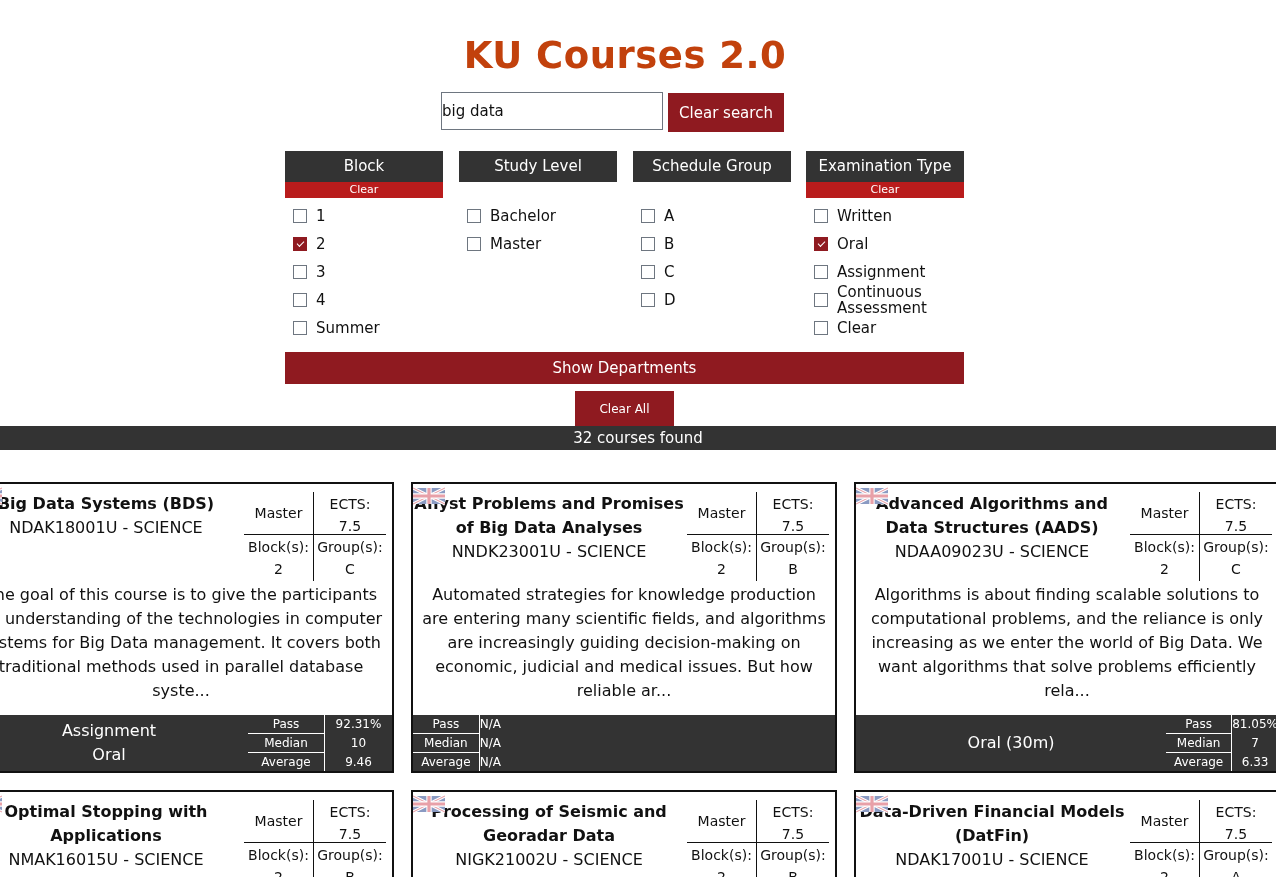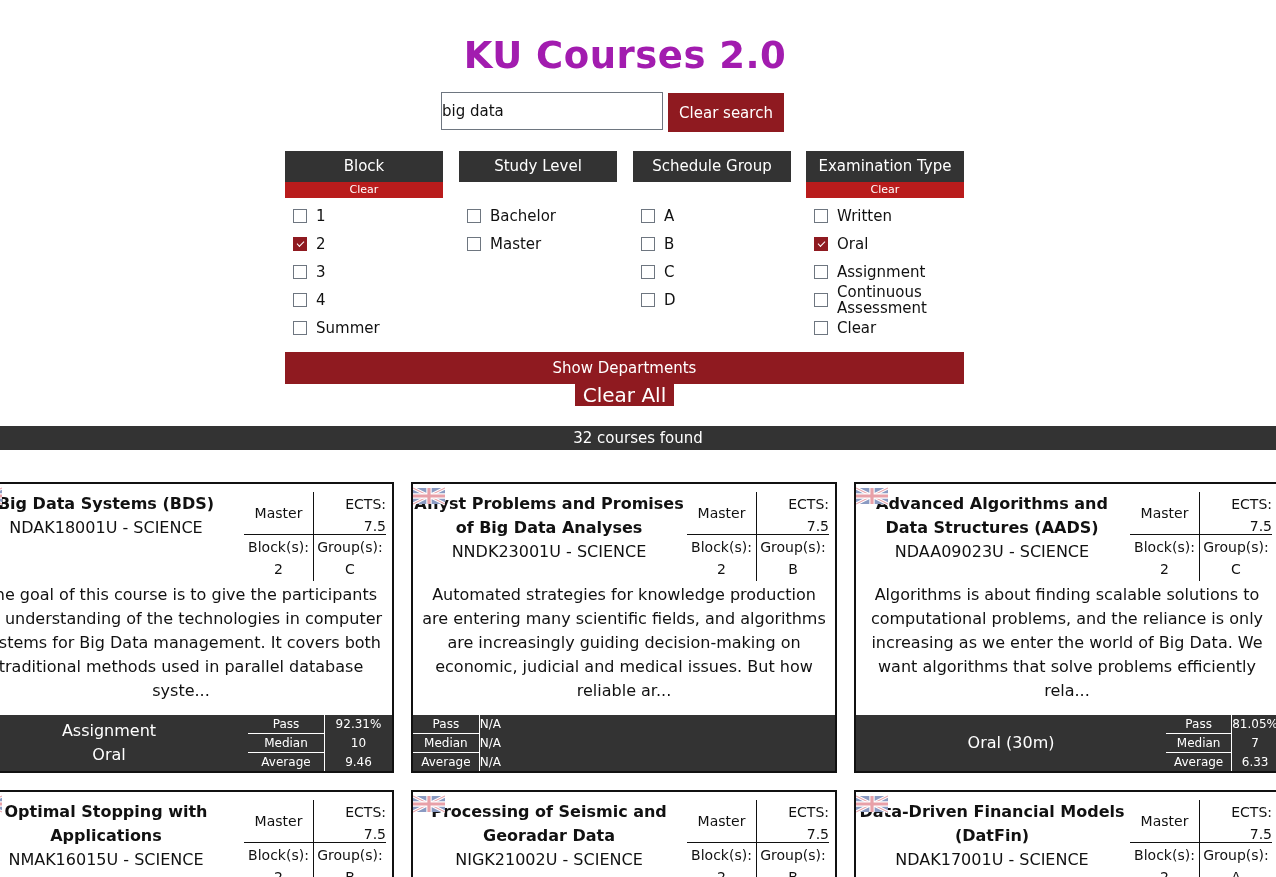--- a/index.html
+++ b/index.html
@@ -1,44 +1,44 @@
 <!DOCTYPE html>
 <html><head>
 <meta charset="utf-8">
 <style>
   html,body{margin:0;padding:0;}
   body{width:1276px;height:877px;overflow:hidden;background:#fff;font-family:"DejaVu Sans","Liberation Sans",sans-serif;color:#111;position:relative;}
-  .title{position:absolute;left:0;width:1250px;top:34px;text-align:center;font-size:37px;font-weight:bold;color:#a21caf;letter-spacing:0.5px;}
+  .title{position:absolute;left:0;width:1250px;top:34px;text-align:center;font-size:37px;font-weight:bold;color:#c2410c;letter-spacing:0.5px;}
   .search-row{position:absolute;top:92px;left:441px;display:flex;gap:5px;}
   .search-input{width:222px;height:38px;border:1px solid #6e7680;box-sizing:border-box;padding:0 0;font-size:15px;font-family:"DejaVu Sans",sans-serif;color:#111;}
   .btn-red{background:#8f1a20;color:#fff;border:none;font-family:"DejaVu Sans",sans-serif;cursor:pointer;}
   .clear-search{height:39px;width:116px;font-size:15px;margin-top:1px;}
   .filters{position:absolute;top:151px;left:285px;width:679px;}
   .filter-col{position:absolute;top:0;width:158px;}
   .filter-head{height:31px;background:#333;color:#fff;font-size:15px;text-align:center;line-height:31px;}
   .filter-clear{height:16px;background:#b91c1c;color:#fff;font-size:11px;text-align:center;line-height:16px;cursor:pointer;}
   .opts{margin-top:4px;}
   .opt{display:flex;align-items:center;height:28px;font-size:15px;}
   .opt.two{height:28px;line-height:16px;}
   .cb{width:14px;height:14px;border:1px solid #6e7680;box-sizing:border-box;margin:0 9px 0 8px;flex:none;display:flex;align-items:center;justify-content:center;}
   .cb.on{background:#8f1a20;border-color:#8f1a20;}
   .cb.on::after{content:"";width:6px;height:3px;border-left:1.5px solid #fff;border-bottom:1.5px solid #fff;transform:rotate(-45deg);margin-top:-2px;}
   .show-dept{position:absolute;top:352px;left:285px;width:679px;height:32px;font-size:15px;}
-  .clear-all{position:absolute;top:382px;left:575px;width:99px;height:24px;font-size:20px;}
+  .clear-all{position:absolute;top:391px;left:575px;width:99px;height:35px;font-size:12px;}
   .found{position:absolute;top:426px;left:0;width:1276px;height:24px;background:#333;color:#fff;text-align:center;line-height:24px;font-size:15px;}
   .card{position:absolute;width:426px;height:291px;border:2px solid #111;box-sizing:border-box;background:#fff;overflow:hidden;}
   .flag{position:absolute;left:0;top:0;width:32px;height:24px;}
   .card-top{display:flex;padding-top:8px;}
   .card-title{width:272px;text-align:center;}
   .card-name{font-weight:bold;font-size:16px;line-height:24px;}
   .card-code{font-size:16px;line-height:24px;}
   .meta{width:142px;margin-left:2px;display:grid;grid-template-columns:70px 72px;font-size:14px;text-align:center;line-height:20px;}
   .meta div{padding:1px 0;}
   .m-lvl{border-right:1px solid #111;border-bottom:1px solid #111;display:flex;align-items:center;justify-content:center;height:40px;}
-  .m-ects{border-bottom:1px solid #111;height:40px;text-align:right;}
+  .m-ects{border-bottom:1px solid #111;height:40px;}
   .m-blk{border-right:1px solid #111;}
   .desc{text-align:center;font-size:16px;line-height:24px;padding:0 8px;margin-top:2px;}
   .card-foot{position:absolute;left:0;bottom:0;width:100%;height:56px;background:#333;color:#fff;display:flex;}
   .exam{flex:1;display:flex;flex-direction:column;justify-content:center;align-items:center;font-size:16px;line-height:24px;}
   .stats{width:144px;font-size:12px;}
   .stats table{border-collapse:collapse;width:100%;}
   .stats td{height:18px;text-align:center;padding:0;}
   .stats td.l{width:76px;border-bottom:1px solid #fff;border-right:1px solid #fff;}
   .stats td.v{border-right:none;}
   .stats tr:last-child td.l{border-bottom:none;}

